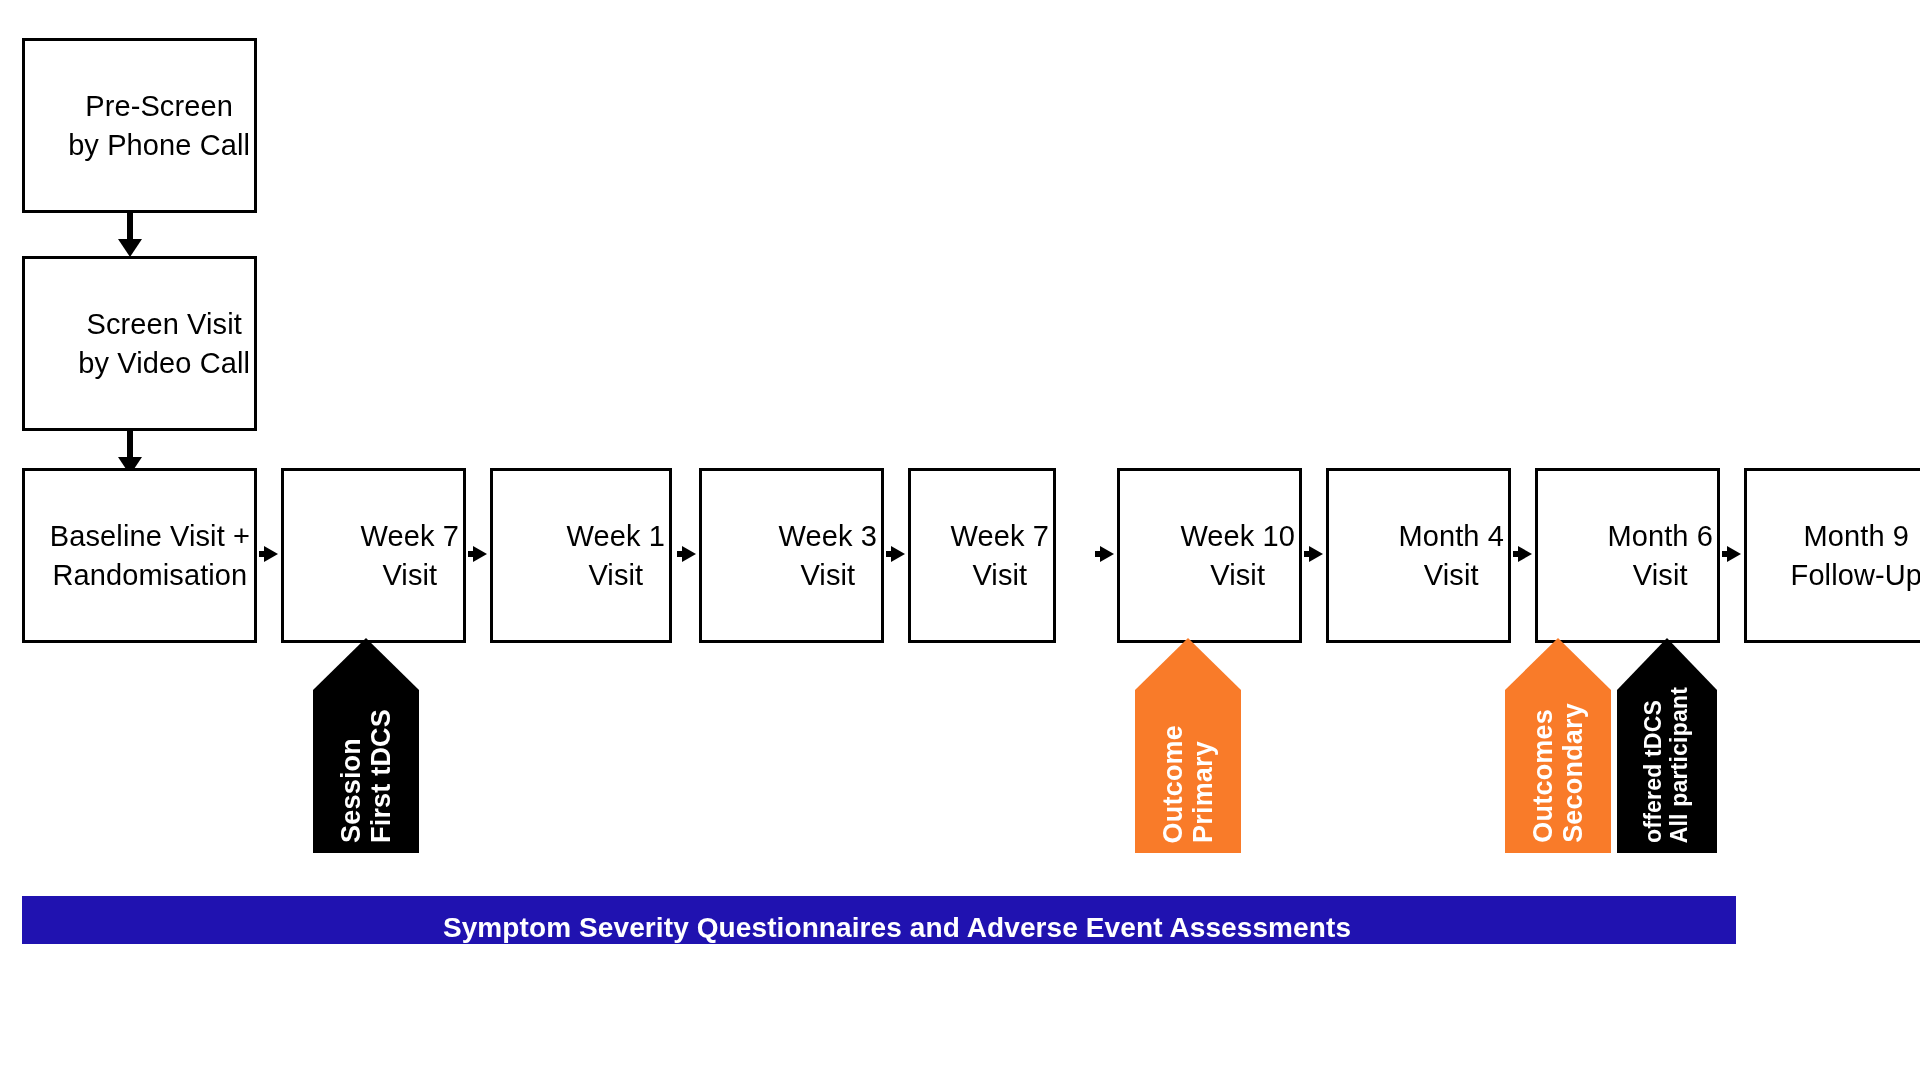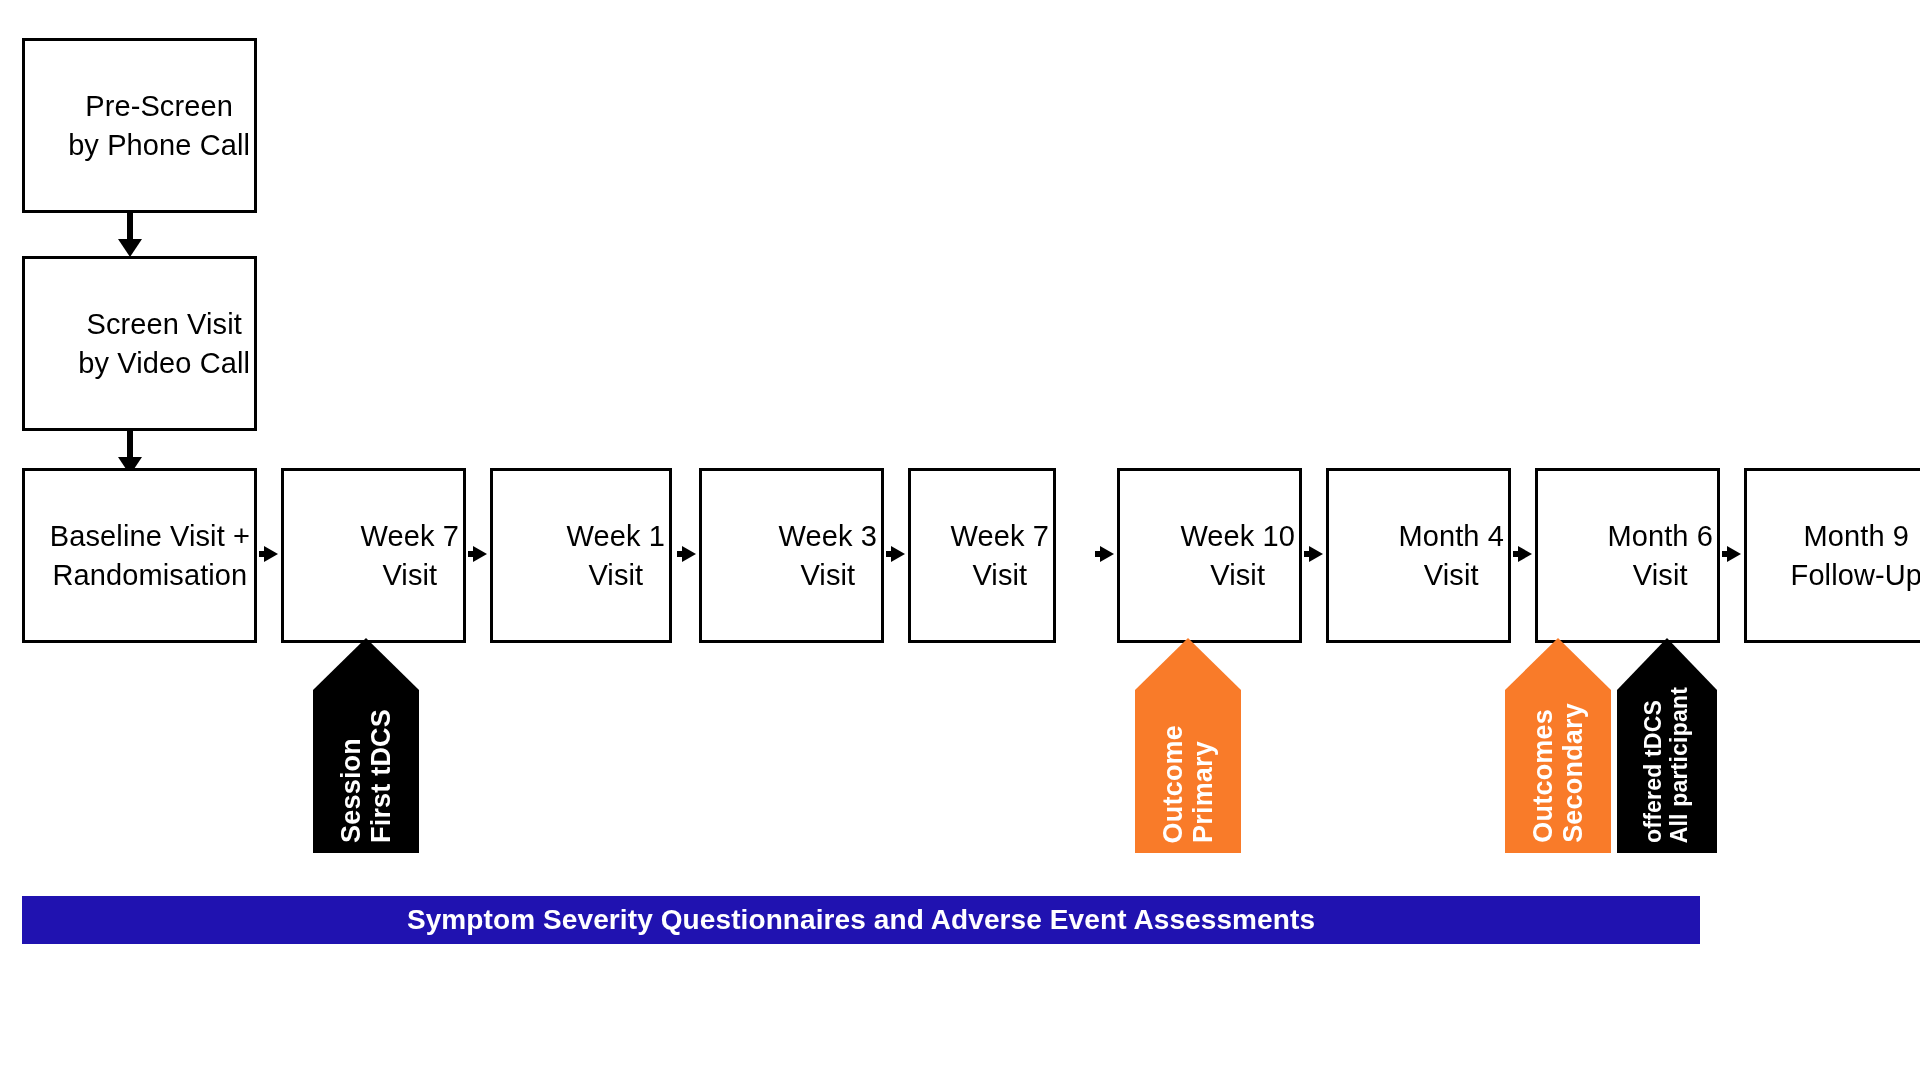--- a/index.html
+++ b/index.html
@@ -109,22 +109,23 @@
 
   
   #banner {
     position: absolute;
     left: 22px;
     top: 896px;
     width: 1678px;
     height: 48px;
     background: #2012b0;
     display: flex;
-    align-items: center;
+    align-items: flex-end;
     justify-content: center;
+    padding-left: 36px;
   }
   #banner .btext {
     color: #ffffff;
     font-weight: 700;
     font-size: 28px;
     letter-spacing: 0.1px;
     white-space: nowrap;
   }
 </style>
 </head>

